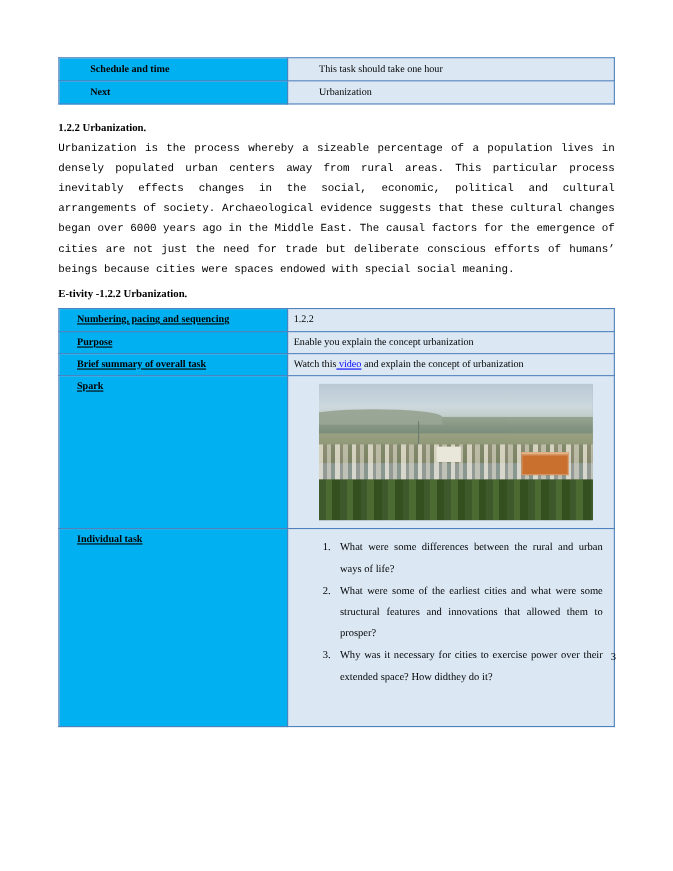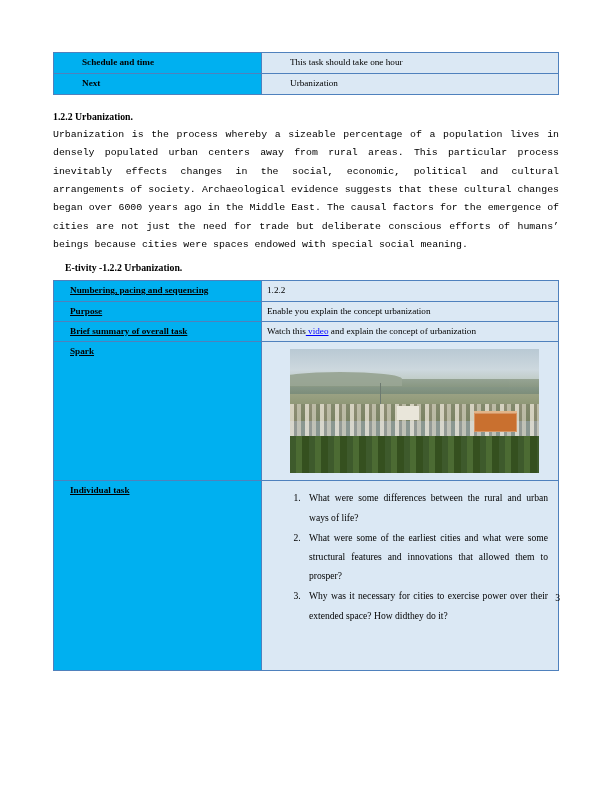--- a/index.html
+++ b/index.html
@@ -68,21 +68,21 @@
   .para {
     font-size: 9.9px;
     line-height: 1.85;
     text-align: justify;
     margin: 0;
     font-family: Liberation Mono, monospace;
   }
   .subheading {
     font-weight: bold;
     font-size: 9.8px;
-    margin: 8px 0 7px 12px;
+    margin: 8px 0 7px 0;
   }
 
   
   .etivity-table {
     margin-top: 0px;
   }
   .etivity-table td.label-cell {
     width: 186px;
     padding-left: 16px;
     text-decoration: underline;
@@ -158,21 +158,21 @@
     position:absolute; left:43%; top:46%; width:9%; height:11%;
     background:#e9e6da;
   }
   .tower {
     position:absolute; left:36%; top:27%; width:1px; height:18%;
     background:#6d7a70;
   }
 
   
   .task-row td.value-cell {
-    padding: 7px 10px 22px 5px;
+    padding: 7px 10px 12px 5px;
     height: 160px;
   }
   ol.tasks {
     margin: 0;
     padding-left: 36px;
     font-size: 9.6px;
     line-height: 2.0;
   }
   ol.tasks li {
     text-align: justify;

